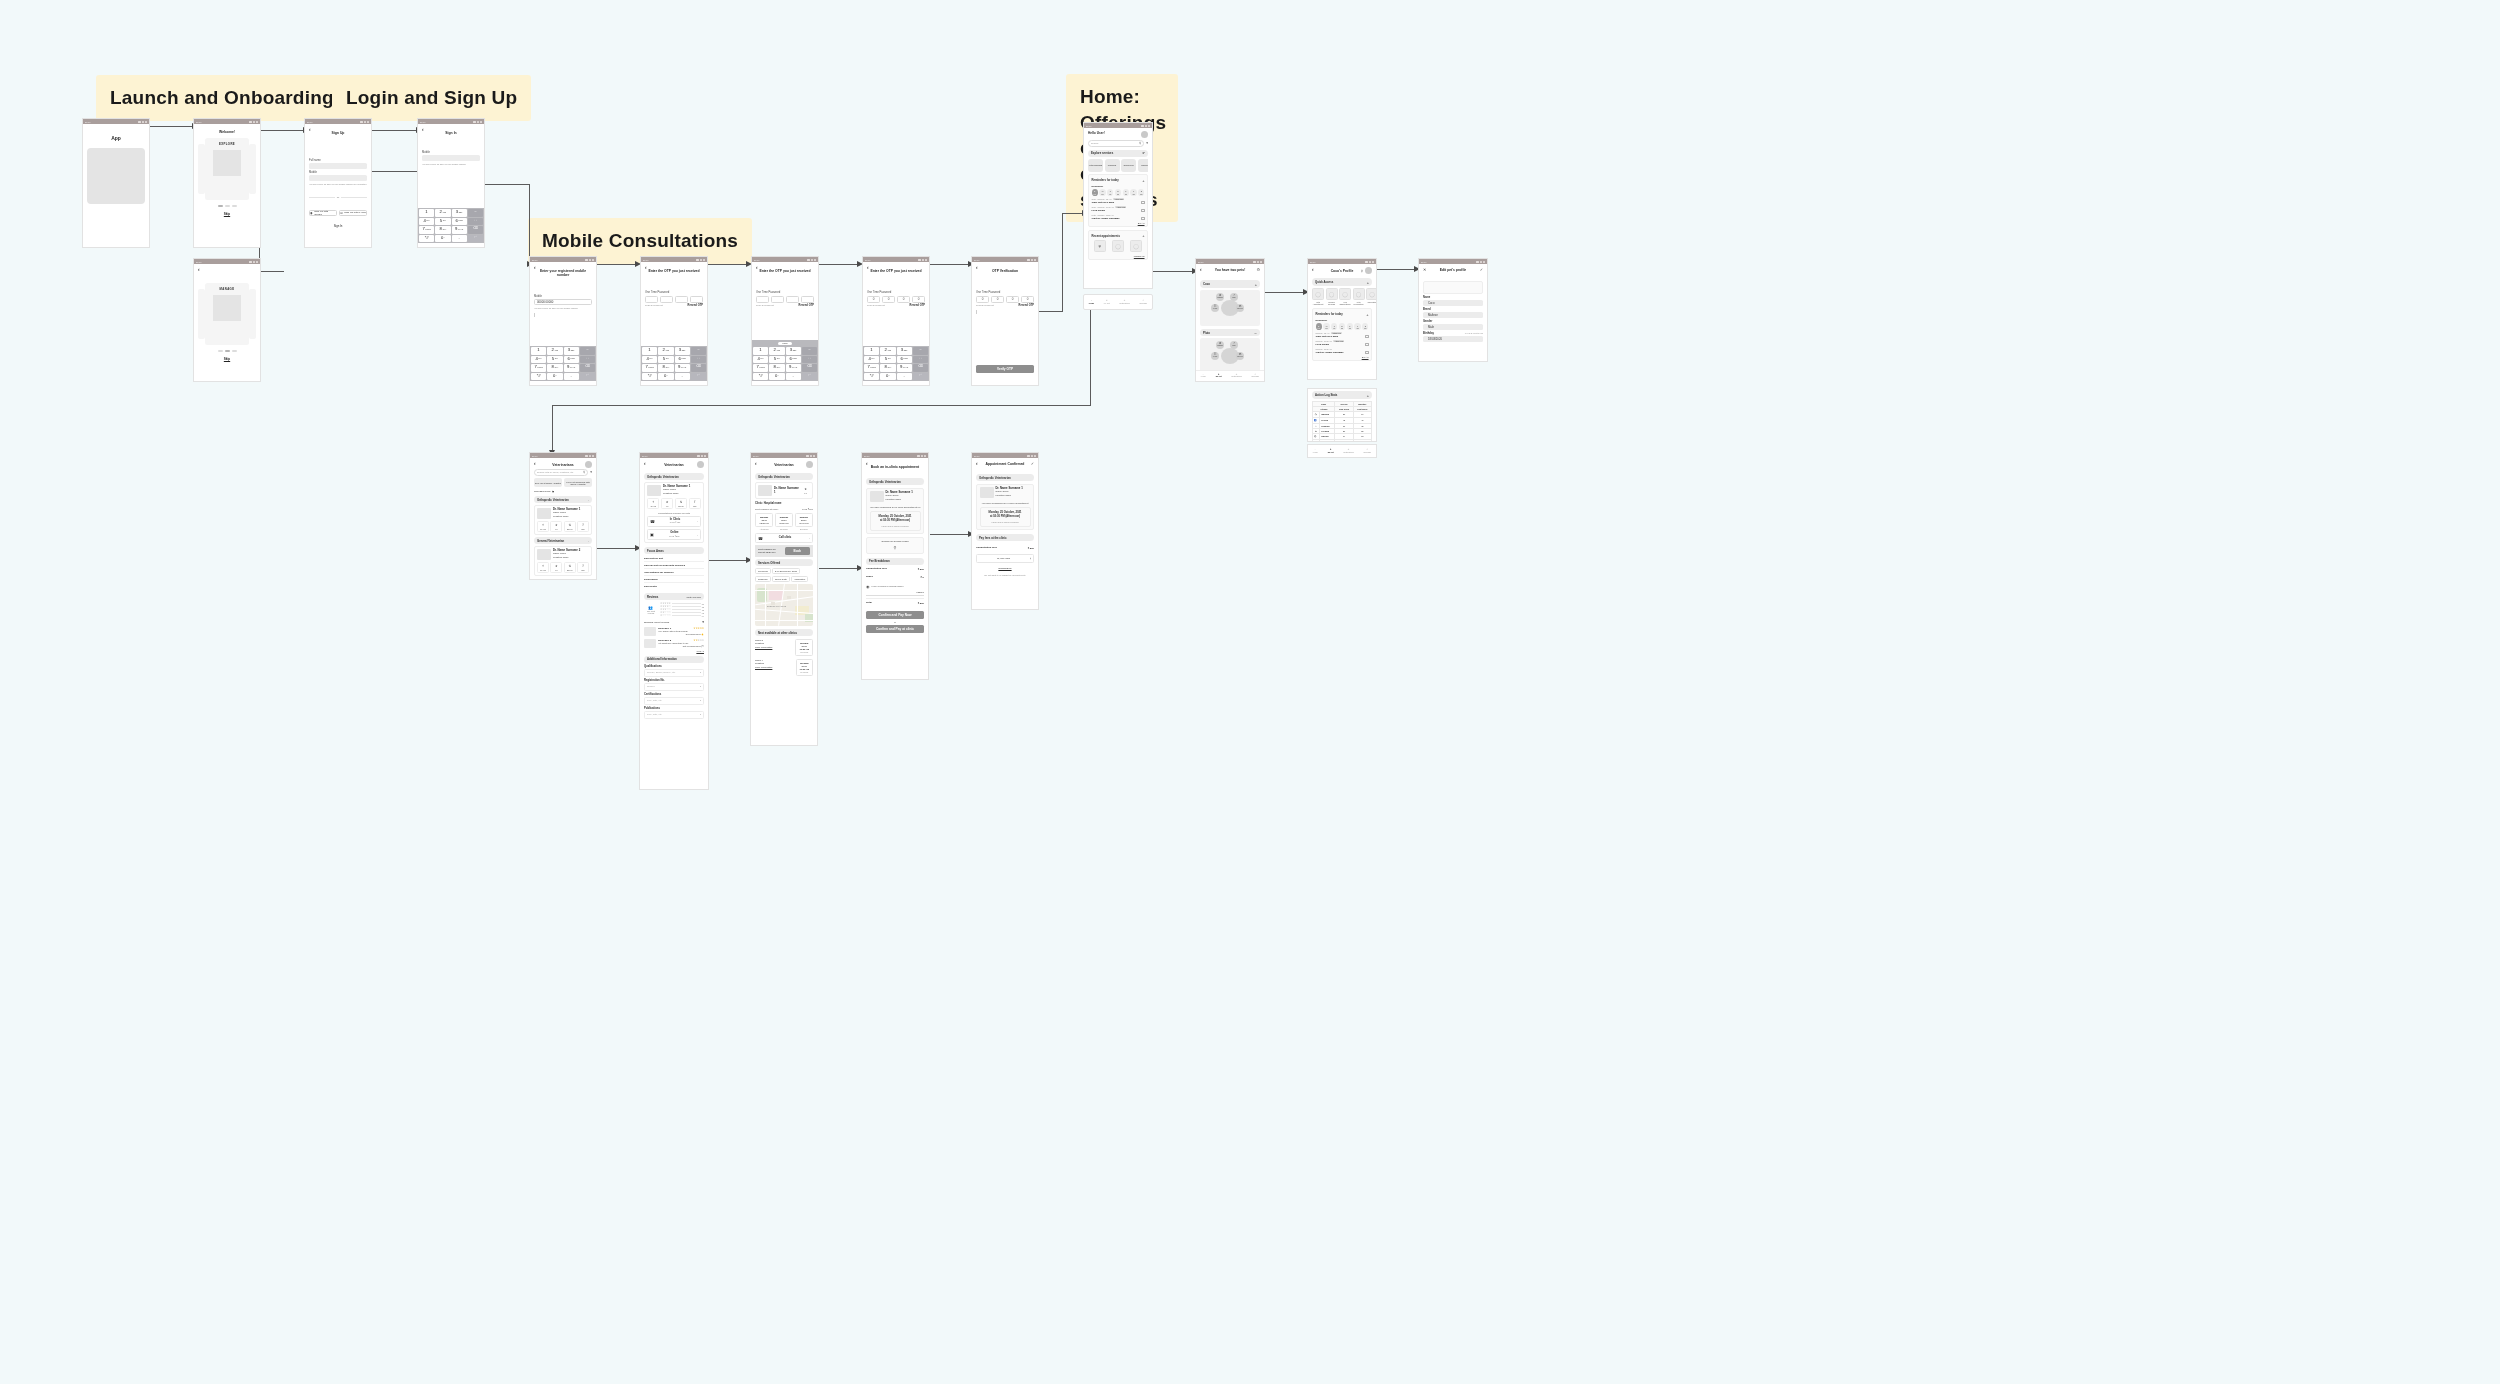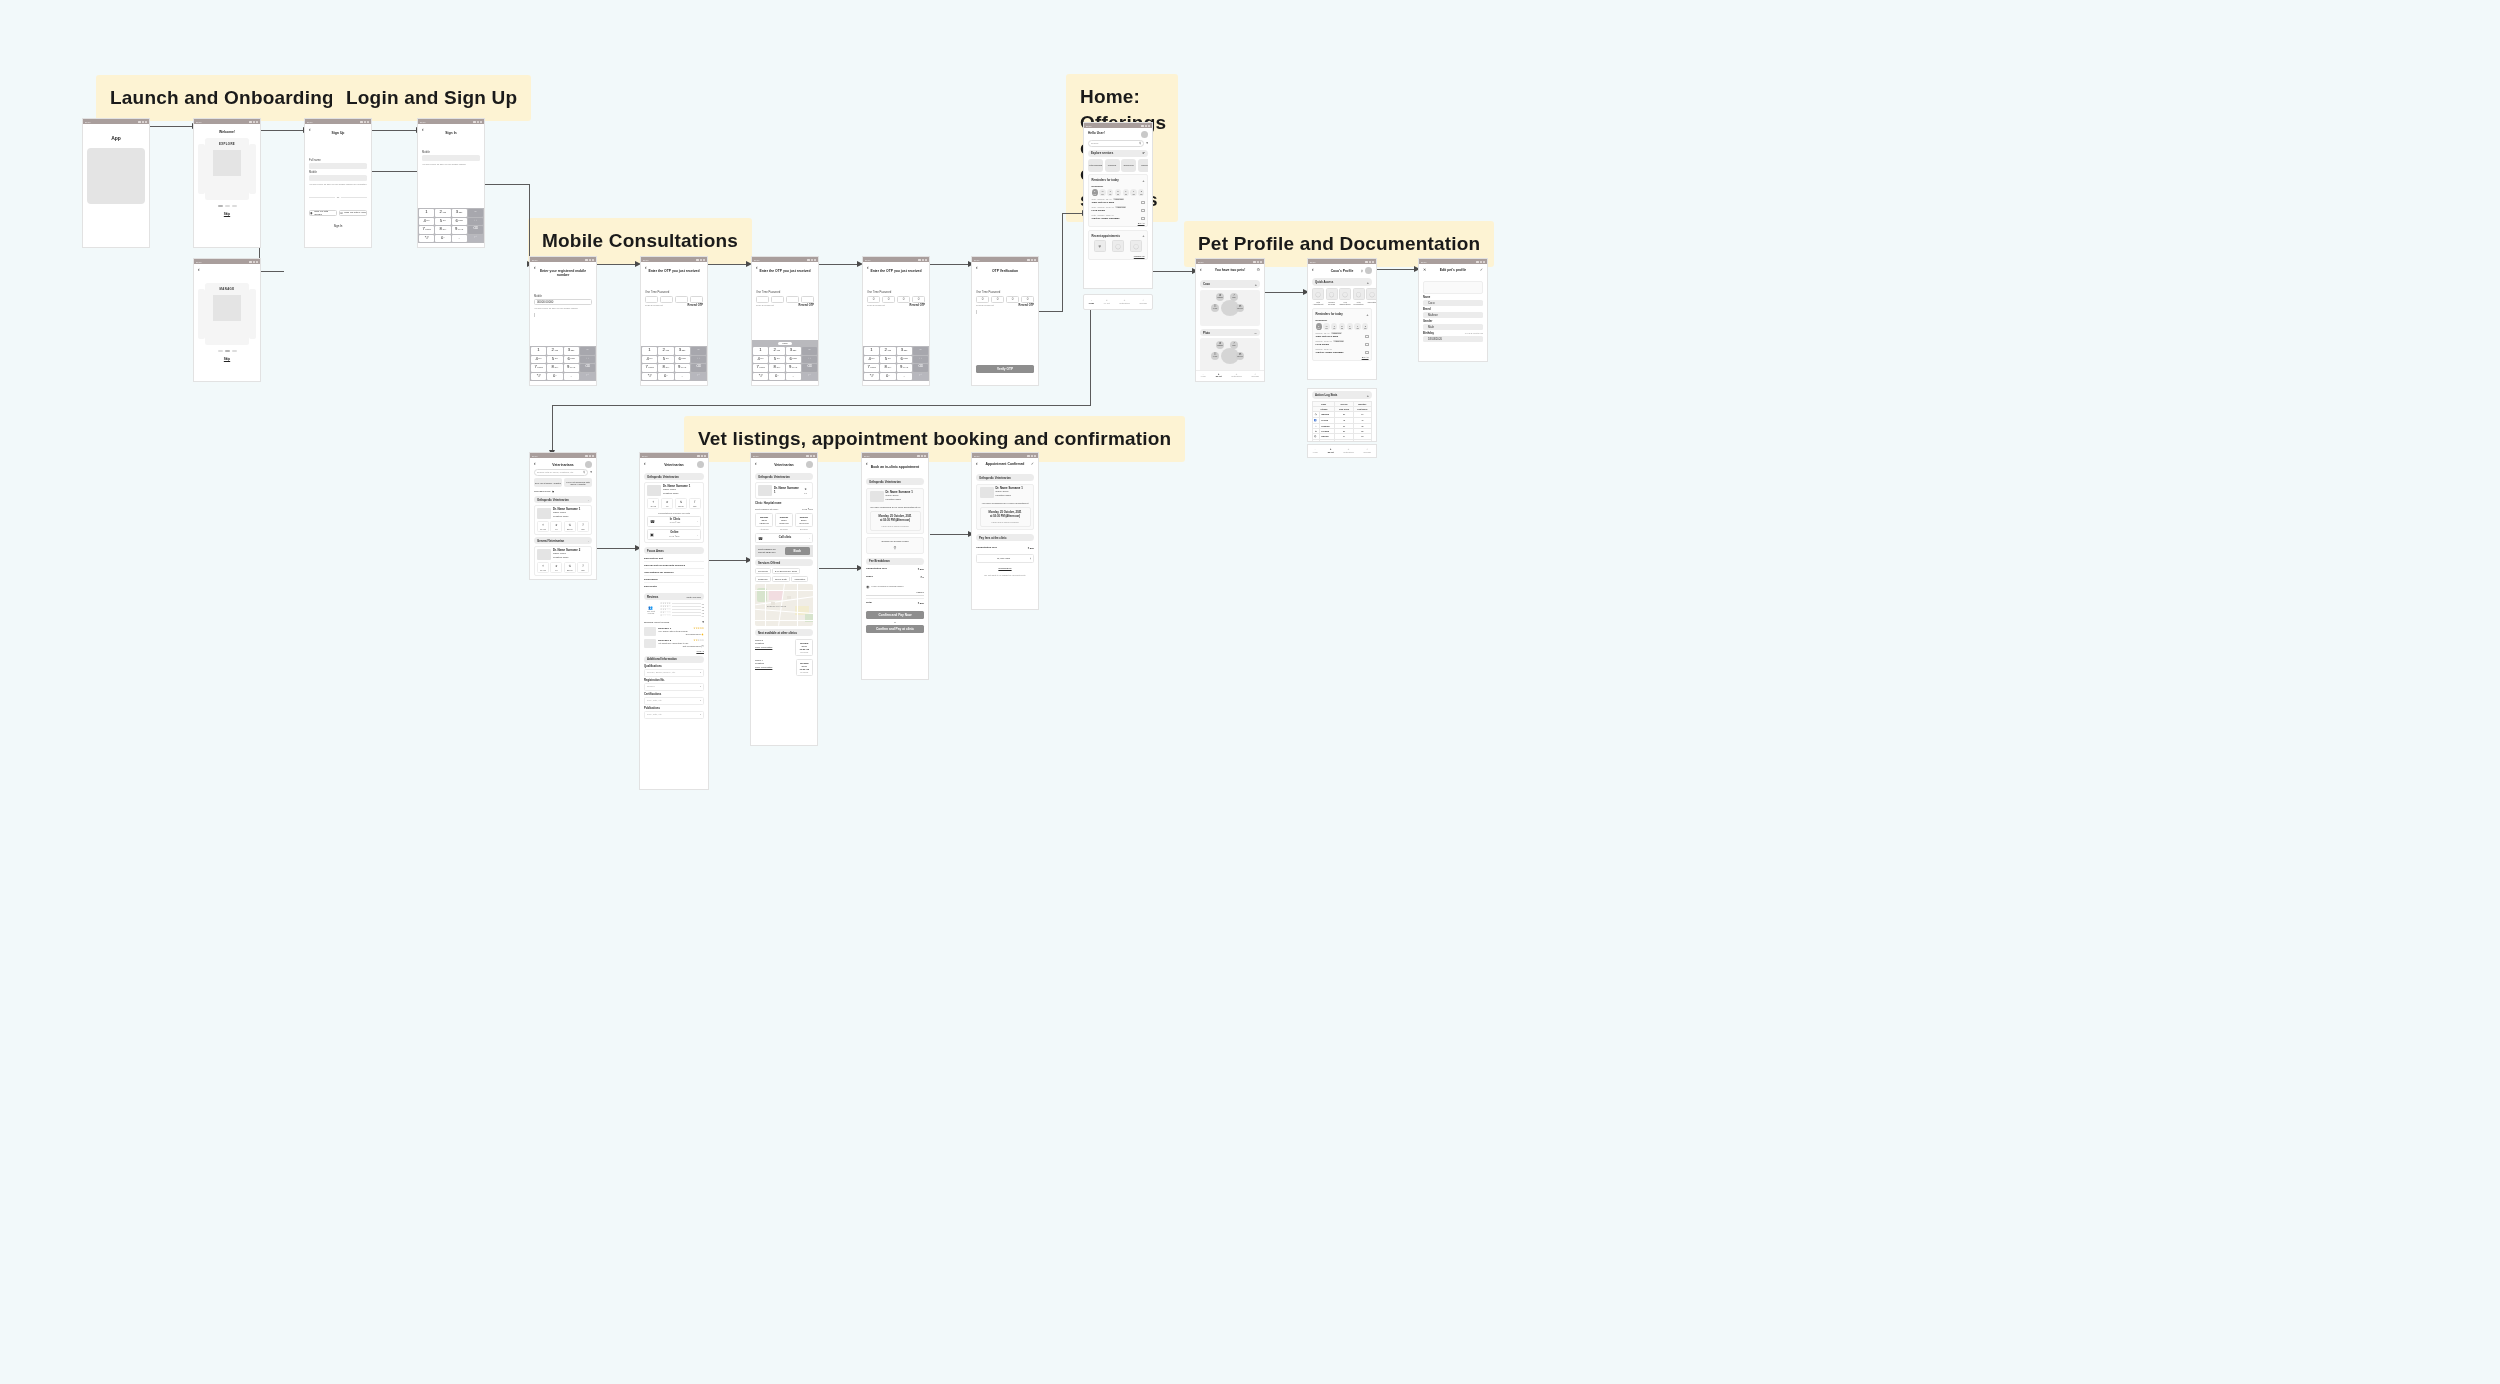--- a/index.html
+++ b/index.html
@@ -264,22 +264,20 @@
 </head>
 <body>
 
 <div id="board">
 
   <div class="sec-label" style="left:96px; top:75px;">Launch and Onboarding</div>
   <div class="sec-label" style="left:332px; top:75px;">Login and Sign Up</div>
   <div class="sec-label" style="left:528px; top:218px;">Mobile Consultations</div>
   <div class="sec-label" style="left:1066px; top:74px; width:112px;">Home: Offerings of
 other services</div>
-  <div class="sec-label" style="left:1184px; top:221px;">Pet Profile and Documentation</div>
-  <div class="sec-label" style="left:684px; top:416px;">Vet listings, appointment booking and confirmation</div>
 
   <div class="conn h" style="left:150px; top:126px; width:44px;"></div>
   <div class="arrow" style="left:192px; top:122.5px;"></div>
 
   <div class="conn h" style="left:259px; top:130px; width:46px;"></div>
   <div class="arrow" style="left:303px; top:126.5px;"></div>
 
   <div class="conn v" style="left:259px; top:130px; height:142px;"></div>
   <div class="conn h" style="left:259px; top:271px; width:25px;"></div>
 

